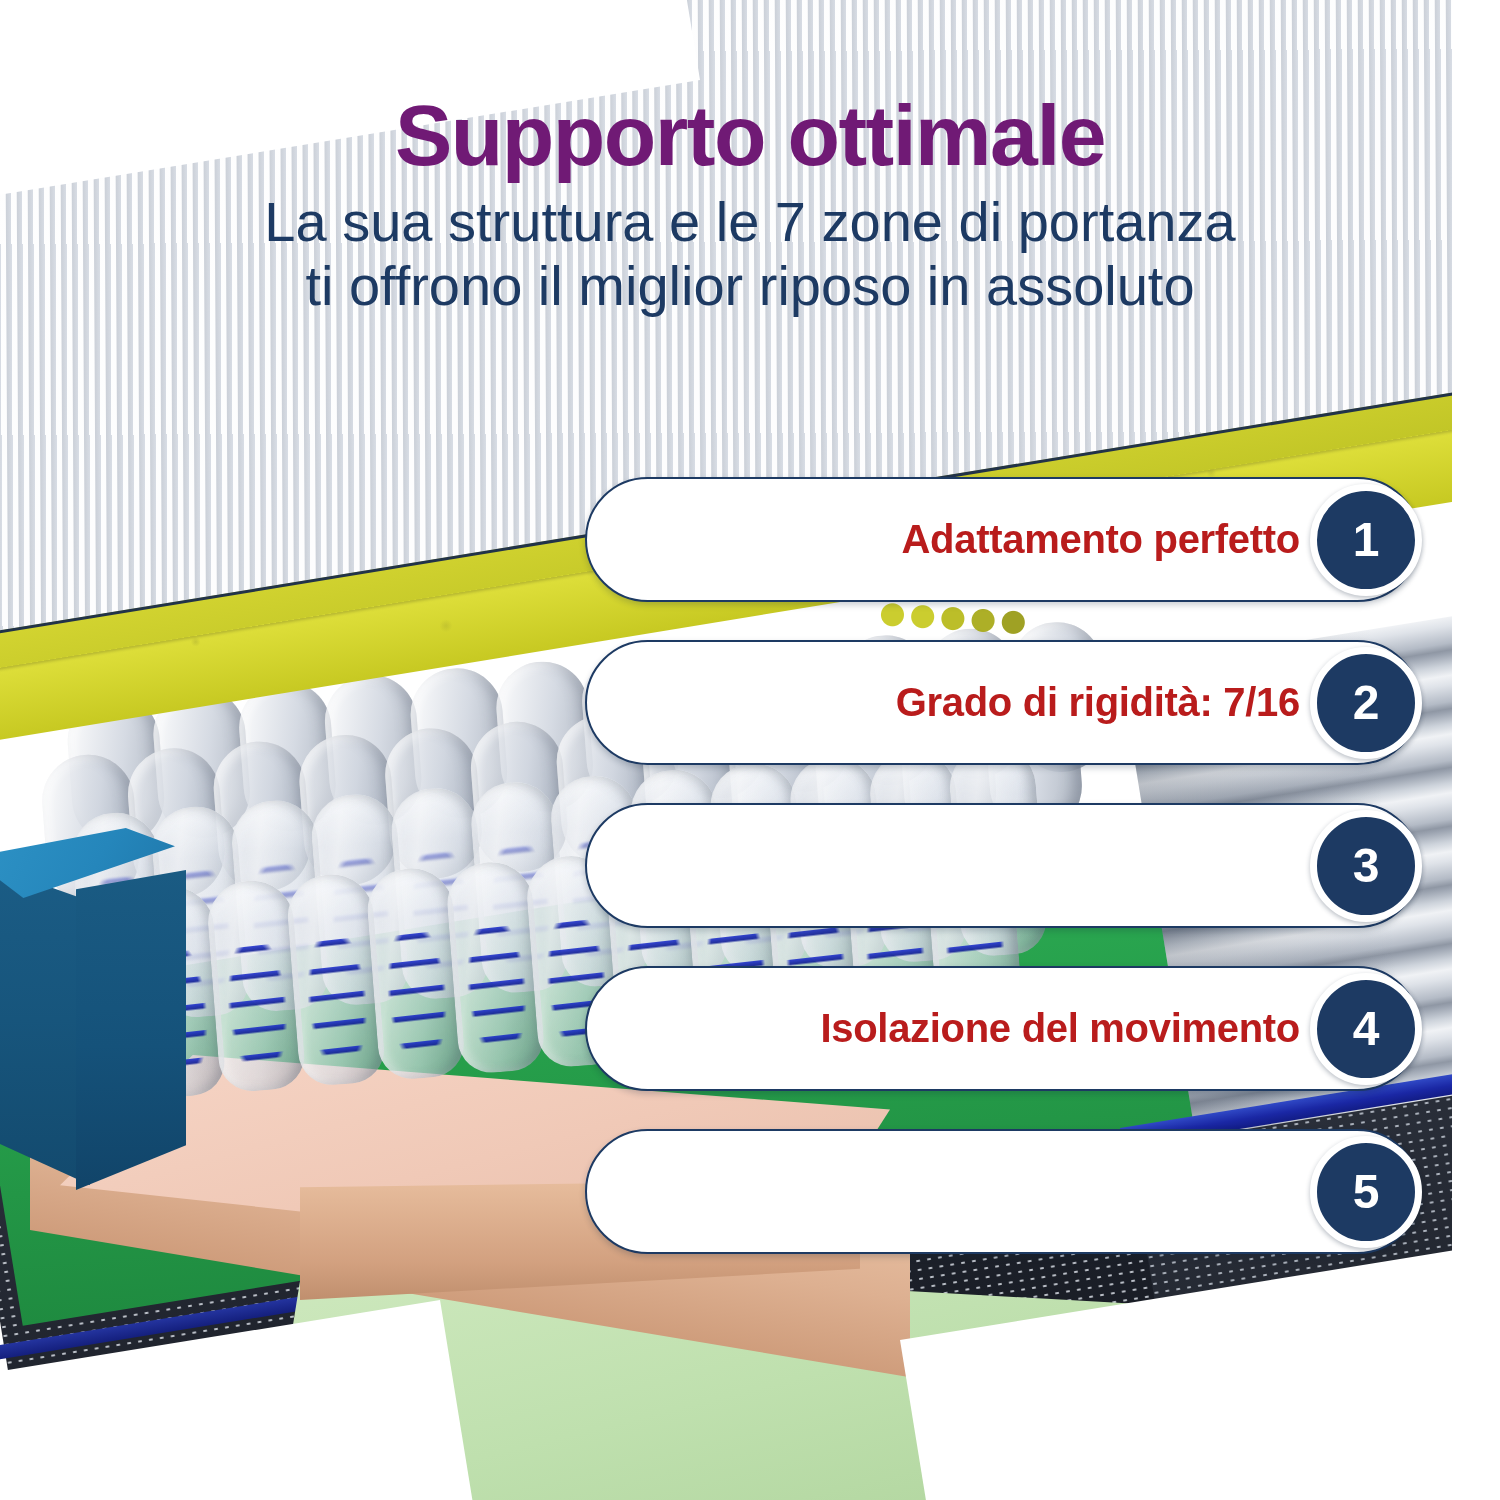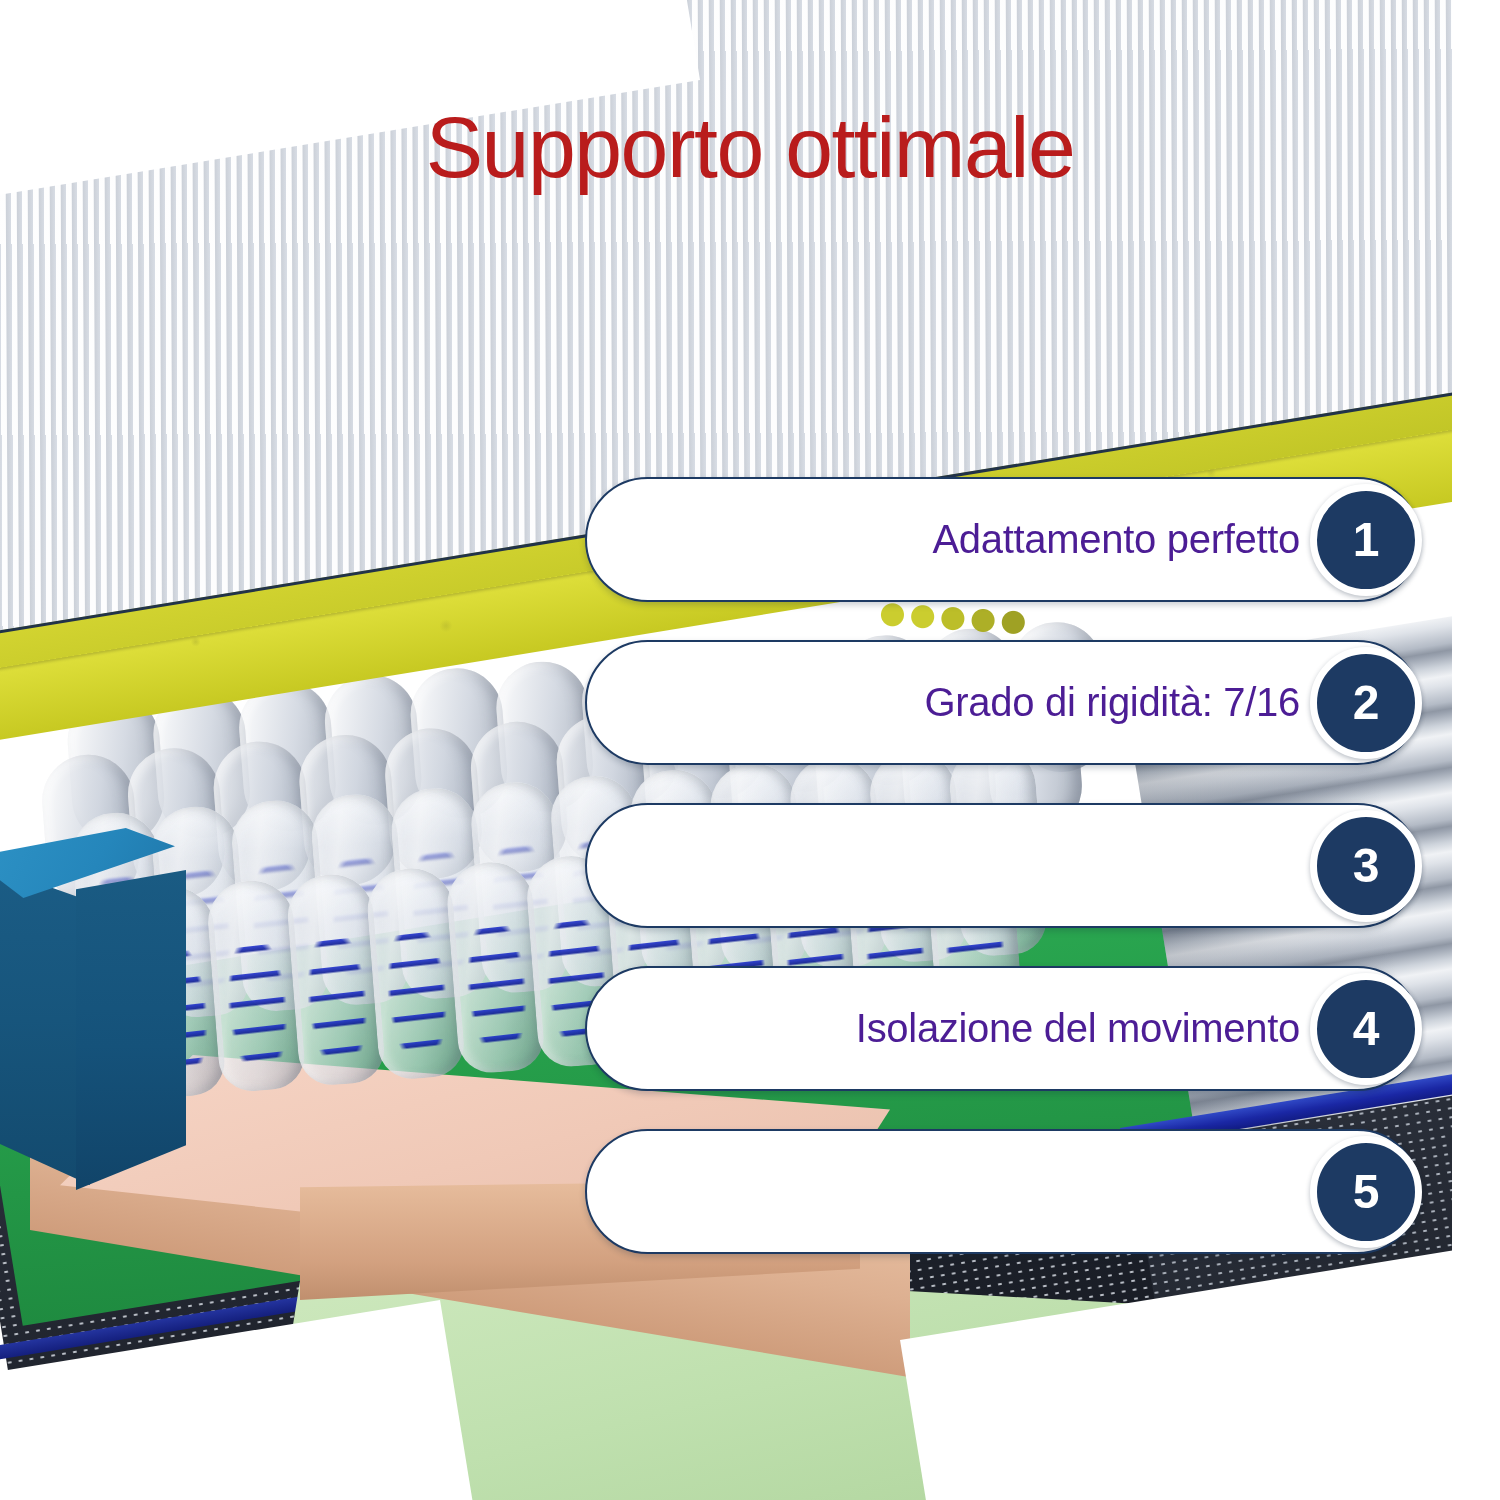--- a/index.html
+++ b/index.html
@@ -240,25 +240,25 @@
   .mask-bl{left:-460px;top:1300px;width:900px;height:400px;transform:rotate(-9.2deg);transform-origin:100% 0%;}
   .mask-br{left:900px;top:1340px;width:900px;height:420px;transform:rotate(-9.2deg);transform-origin:0% 0%;}
   .mask-r{left:1452px;top:-40px;width:140px;height:1620px;}
 
   
   .headings{
     position:absolute; left:0; top:88px; width:1500px;
     text-align:center; z-index:8;
   }
   .title{
-    margin:16px;
+    margin:4px;
     font-size:86px; line-height:1.02;
-    font-weight:400;
+    font-weight:700;
     letter-spacing:-1.5px;
-    color:#b91c1c;
+    color:#701a75;
   }
   .subtitle{
     margin:10px auto 0;
     width:1240px;
     font-size:56px; line-height:1.14;
     font-weight:400;
     color:#1d3a63;
   }
   .subtitle .line{display:block;}
 
@@ -277,22 +277,22 @@
     border-radius:64px;
     box-shadow:0 3px 6px rgba(20,35,60,.22);
     display:flex;
     align-items:center;
     justify-content:flex-end;
     padding-right:118px;
     box-sizing:border-box;
   }
   .pill-label{
     font-size:40px;
-    font-weight:400;
-    color:#4c1d95;
+    font-weight:700;
+    color:#b91c1c;
     letter-spacing:-.3px;
     white-space:nowrap;
   }
   .pill-badge{
     position:absolute;
     right:-4px; top:50%;
     transform:translateY(-50%);
     width:112px;height:112px;
     border-radius:50%;
     background:#1d3a63;
@@ -447,20 +447,24 @@
     <div class="top-panel"></div>
 
     <div class="mask mask-tl"></div>
     <div class="mask mask-bl"></div>
     <div class="mask mask-br"></div>
     <div class="mask mask-r"></div>
   </div>
 
   <div class="headings">
     <h1 class="title">Supporto ottimale</h1>
+    <p class="subtitle">
+      <span class="line">La sua struttura e le 7 zone di portanza</span>
+      <span class="line">ti offrono il miglior riposo in assoluto</span>
+    </p>
   </div>
 
   <div class="pill-stack">
 
     <div class="pill">
       <span class="pill-label">Adattamento perfetto</span>
       <span class="pill-badge">1</span>
     </div>
 
     <div class="pill">

